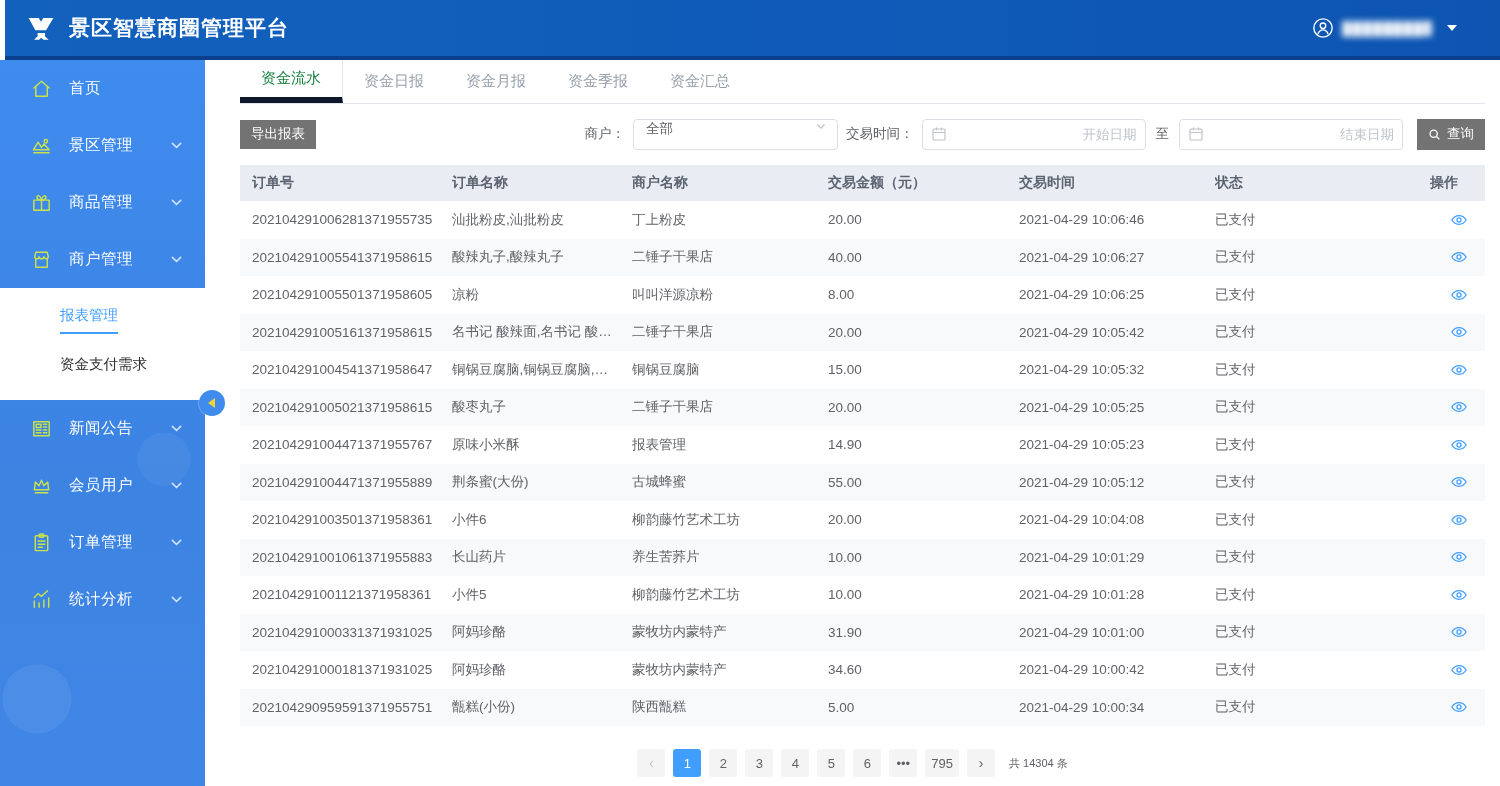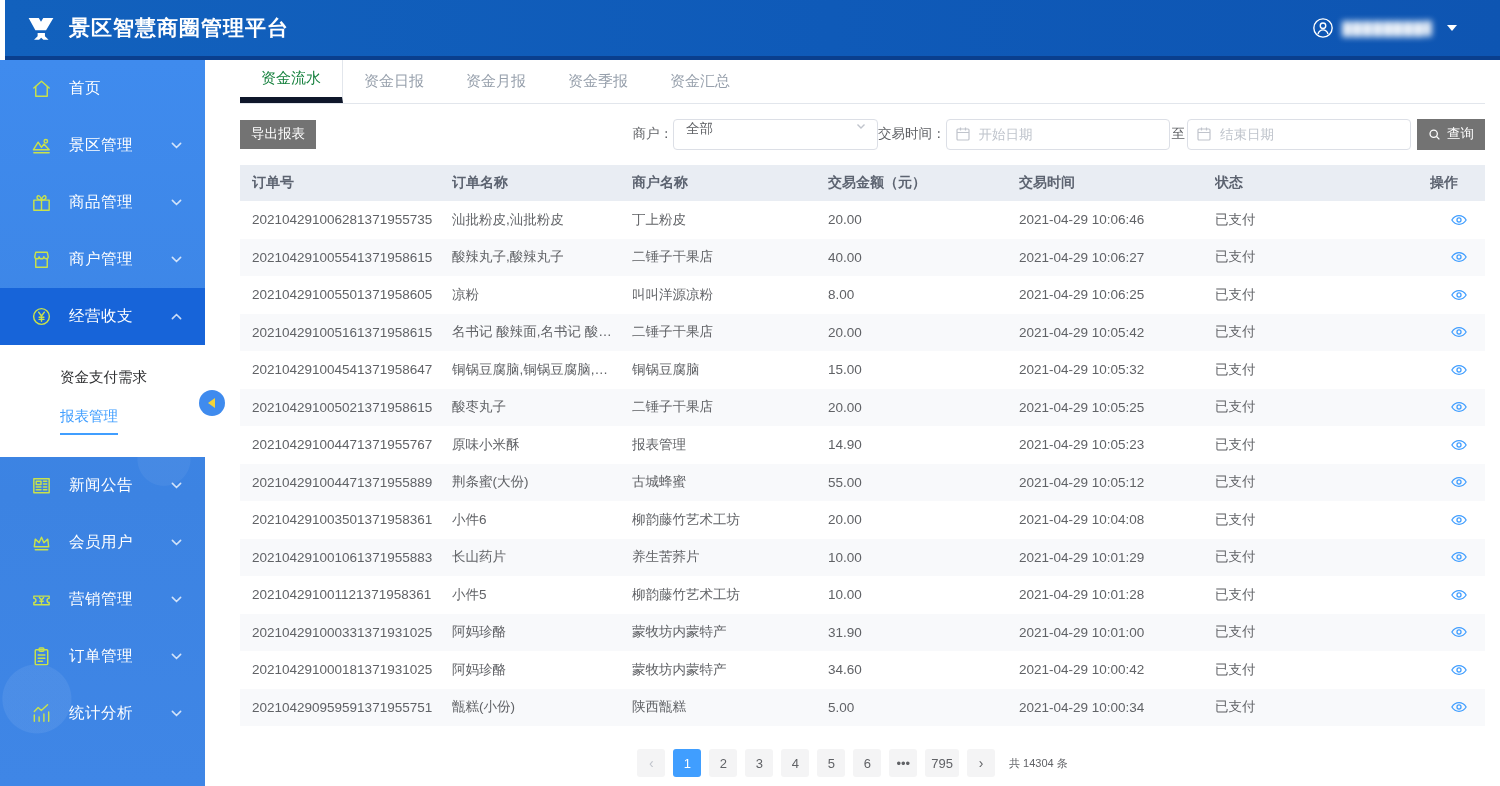--- a/index.html
+++ b/index.html
@@ -51,29 +51,29 @@
 
   .tabbar { display:flex; margin:0 15px 0 35px; border-bottom:1px solid #e2e6ec; height:44px; }
   .tab { padding:0 21px; display:flex; align-items:center; font-size:15px; color:#97a0ac;
     cursor:pointer; position:relative; }
   .tab.active { color:#15803d; border-bottom:6px solid #0f172a; border-right:1px solid #e2e6ec; }
 
   .filterbar { display:flex; align-items:center; margin:14px 15px 0 35px; height:32px; }
   .btn-blue { background:#737373; color:#fff; border:none; border-radius:0; font-size:13.5px;
     padding:0 11px; height:29px; cursor:pointer; display:flex; align-items:center; gap:6px;
     font-family:inherit; }
-  .filter-right { margin-left:auto; display:flex; align-items:center; }
+  .filter-right { margin-left:auto; display:flex; align-items:center; gap:8px; }
   .flabel { font-size:13.5px; color:#606266; }
   .select-box { width:205px; height:31px; border:1px solid #dcdfe6; border-radius:4px;
     display:flex; padding:0 10px 0 12px; color:#606266; font-size:13.5px; cursor:pointer; }
   .select-box .sel-chev { margin-left:auto; display:flex; }
   .date-wrap { position:relative; width:224px; height:31px; }
   .date-wrap .cal { position:absolute; left:9px; top:7px; width:16px; height:16px; }
   .date-input { width:100%; height:100%; border:1px solid #dcdfe6; border-radius:4px;
-    padding:0 8px 0 32px; font-size:13.5px; color:#606266; outline:none; font-family:inherit; }
+    padding:0 8px 0 32px; font-size:13.5px; color:#606266; outline:none; font-family:inherit;text-align:right; }
   .date-input::placeholder { color:#bfc4cc; }
   .range-sep { font-size:13.5px; color:#606266; padding:0 2px; }
   .btn-query { margin-left:6px; height:31px; }
 
   
   .table { margin:15px 15px 0 35px; }
   .trow { display:grid; grid-template-columns:200px 180px 196px 191px 196px 215px 58px;
     align-items:center; padding-left:12px; }
   .thead { background:#e9edf3; height:36px; color:#5c6370; font-size:14px; }
   .thead .cell { font-weight:bold; font-weight:600; }
@@ -166,40 +166,26 @@
             <path d="M6 11.5V20h12v-8.5"></path>
           </svg>
         </span>
         <span class="mlabel">商户管理</span>
         <span class="chev">
           <svg width="13" height="13" viewBox="0 0 12 12">
             <path d="M2.2 4l3.8 3.8L9.8 4" stroke="rgba(255,255,255,.9)" fill="none" stroke-width="1.5" stroke-linecap="round"></path>
           </svg>
         </span>
       </div>
-      <div class="menu-item active">
-        <span class="micon">
-          <svg viewBox="0 0 24 24" fill="none" stroke="#c9e24b" stroke-width="1.5" stroke-linecap="round" stroke-linejoin="round">
-            <circle cx="12" cy="12" r="8.2"></circle>
-            <path d="M9 7.5l3 4 3-4M12 11.5V17M9.5 12.8h5M9.5 15h5"></path>
-          </svg>
-        </span>
-        <span class="mlabel">经营收支</span>
-        <span class="chev up">
-          <svg width="13" height="13" viewBox="0 0 12 12">
-            <path d="M2.2 4l3.8 3.8L9.8 4" stroke="rgba(255,255,255,.9)" fill="none" stroke-width="1.5" stroke-linecap="round"></path>
-          </svg>
-        </span>
-      </div>
       <div class="submenu">
+        <div class="submenu-item active">
+          <span class="sublabel">报表管理</span>
+        </div>
         <div class="submenu-item">
           <span class="sublabel">资金支付需求</span>
-        </div>
-        <div class="submenu-item active">
-          <span class="sublabel">报表管理</span>
         </div>
       </div>
       <div class="menu-item">
         <span class="micon">
           <svg viewBox="0 0 24 24" fill="none" stroke="#c9e24b" stroke-width="1.5" stroke-linecap="round" stroke-linejoin="round">
             <rect x="4" y="5" width="16" height="14.5"></rect>
             <rect x="6.5" y="7.5" width="5" height="3.5"></rect>
             <path d="M6.5 13.5h5M6.5 16.5h5M14 7.5h3.5M14 10.5h3.5M14 13.5h3.5M14 16.5h3.5"></path>
           </svg>
         </span>
@@ -211,34 +197,20 @@
         </span>
       </div>
       <div class="menu-item">
         <span class="micon">
           <svg viewBox="0 0 24 24" fill="none" stroke="#c9e24b" stroke-width="1.5" stroke-linecap="round" stroke-linejoin="round">
             <path d="M4.5 16.5l1-8 4 3.8 2.5-5.8 2.5 5.8 4-3.8 1 8z"></path>
             <path d="M5.5 19.5h13"></path>
           </svg>
         </span>
         <span class="mlabel">会员用户</span>
-        <span class="chev">
-          <svg width="13" height="13" viewBox="0 0 12 12">
-            <path d="M2.2 4l3.8 3.8L9.8 4" stroke="rgba(255,255,255,.9)" fill="none" stroke-width="1.5" stroke-linecap="round"></path>
-          </svg>
-        </span>
-      </div>
-      <div class="menu-item">
-        <span class="micon">
-          <svg viewBox="0 0 24 24" fill="none" stroke="#c9e24b" stroke-width="1.5" stroke-linecap="round" stroke-linejoin="round">
-            <path d="M4 8.5h16v2.3a2.2 2.2 0 000 4.4v2.3H4v-2.3a2.2 2.2 0 000-4.4z"></path>
-            <path d="M9.8 10l2.2 2.6L14.2 10M12 12.6v3.4M10.2 13.8h3.6"></path>
-          </svg>
-        </span>
-        <span class="mlabel">营销管理</span>
         <span class="chev">
           <svg width="13" height="13" viewBox="0 0 12 12">
             <path d="M2.2 4l3.8 3.8L9.8 4" stroke="rgba(255,255,255,.9)" fill="none" stroke-width="1.5" stroke-linecap="round"></path>
           </svg>
         </span>
       </div>
       <div class="menu-item">
         <span class="micon">
           <svg viewBox="0 0 24 24" fill="none" stroke="#c9e24b" stroke-width="1.5" stroke-linecap="round" stroke-linejoin="round">
             <rect x="5.5" y="5" width="13" height="15.5" rx="1"></rect>

